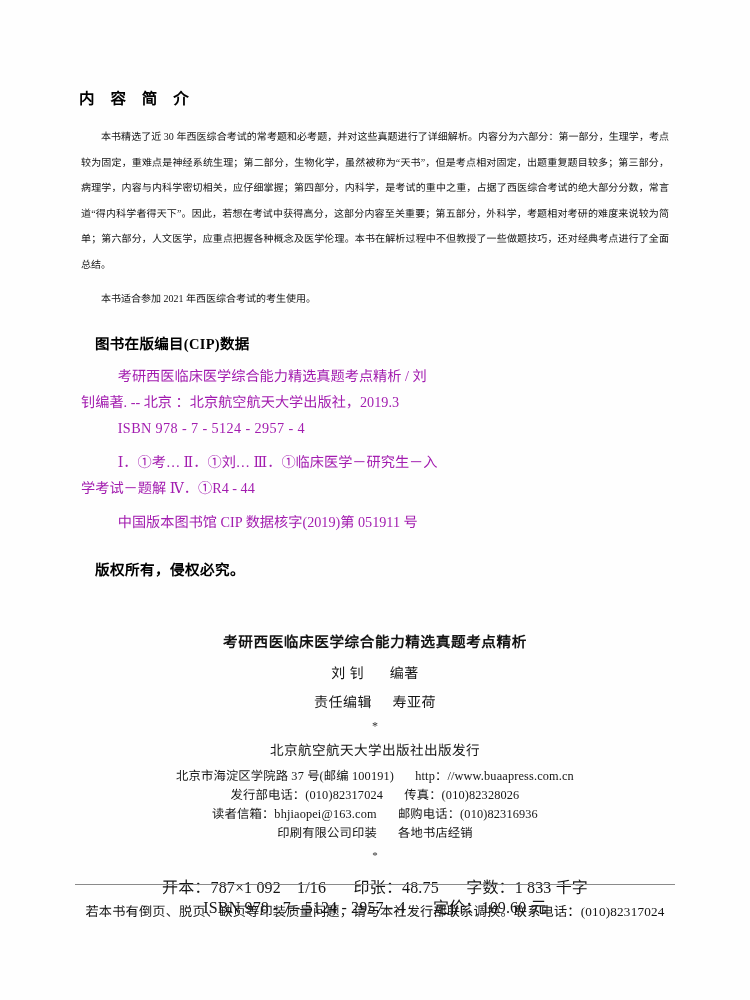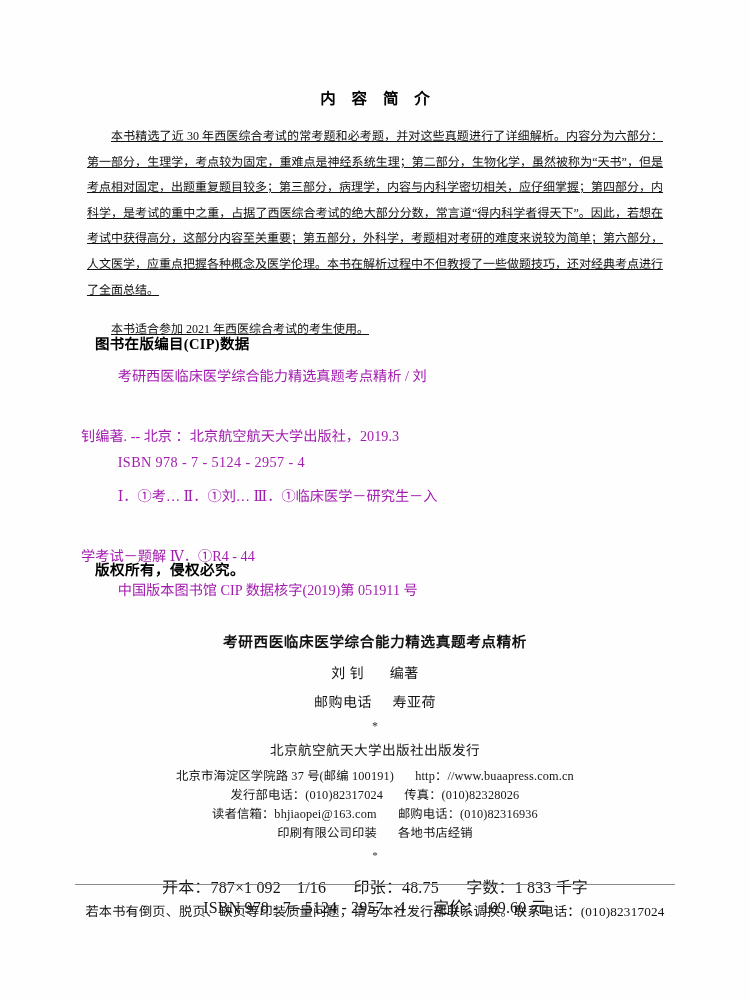--- a/index.html
+++ b/index.html
@@ -25,38 +25,36 @@
   }
 
   
   .intro-section {
     position: absolute;
     left: 73px;
     top: 86px;
     width: 604px;
   }
   .intro-heading {
-    text-align: center;
     font-weight: bold;
     font-size: 15.5px;
     letter-spacing: 6px;
     text-indent: 6px;
     margin: 0 0 16px 0;
     color: #000;
   }
   .intro-para {
-    margin: 14px;
-    font-size: 12px;
+    margin: 8px;
+    font-size: 10px;
     line-height: 25.6px;
     text-align: justify;
     text-align-last: left;
     text-indent: 2em;
     color: #121212;
     word-break: break-all;
-    text-decoration: underline;
   }
   .intro-para + .intro-para { margin-top: 1px; }
 
   
   .cip-section {
     position: absolute;
     left: 95px;
     top: 332px;
     width: 560px;
   }
@@ -70,21 +68,21 @@
   .cip-body {
     font-size: 14.2px;
     line-height: 26px;
     color: #a21caf;
   }
   .cip-line {
     margin: 0;
     white-space: nowrap;
   }
   .cip-line.indent { text-indent: 1.6em; }
-  .cip-line.hang   { margin-left: -14px; margin-top: 34px; }
+  .cip-line.hang   { margin-left: -14px; }
   .cip-line.gap    { margin-top: 8px; }
   .cip-isbn { letter-spacing: 0.4px; }
 
   .copyright-claim {
     position: absolute;
     left: 95px;
     top: 558px;
     font-weight: bold;
     font-size: 14.6px;
     letter-spacing: 0.4px;
@@ -202,21 +200,21 @@
 
     <div class="colo-title">考研西医临床医学综合能力精选真题考点精析</div>
 
     <div class="colo-author">
       <span>刘  钊</span>
       <span class="sp-wide"></span>
       <span>编著</span>
     </div>
 
     <div class="colo-editor">
-      <span>邮购电话</span>
+      <span>责任编辑</span>
       <span class="sp-mid"></span>
       <span>寿亚荷</span>
     </div>
 
     <div class="asterisk">*</div>
 
     <div class="colo-publisher">北京航空航天大学出版社出版发行</div>
 
     <div class="colo-contact">
       <div class="row">

